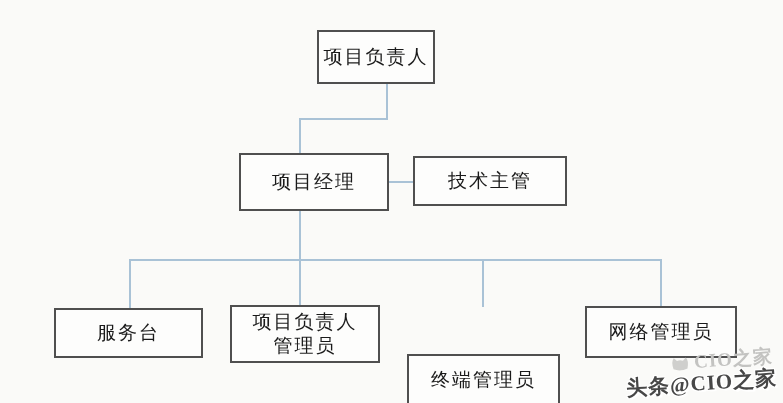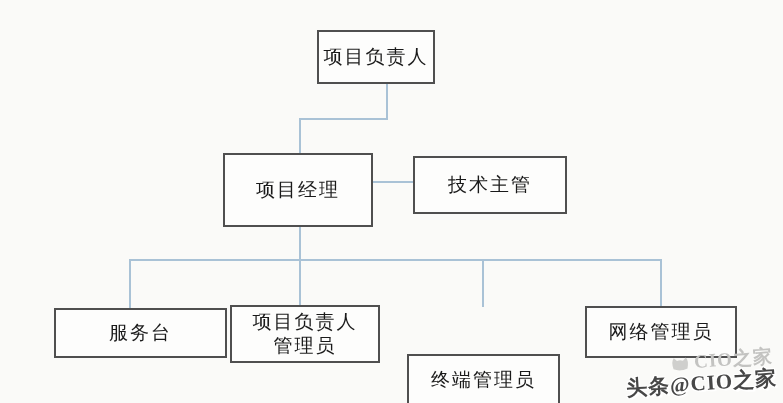--- a/index.html
+++ b/index.html
@@ -82,25 +82,25 @@
   <div class="conn v" style="left:299px; top:118px; height:37px;"></div>
   <div class="conn h" style="left:373px; top:181px; width:40px;"></div>
   <div class="conn v" style="left:299px; top:211px; height:95px;"></div>
   <div class="conn h" style="left:129px; top:259px; width:533px;"></div>
   <div class="conn v" style="left:129px; top:259px; height:49px;"></div>
   <div class="conn v" style="left:482px; top:259px; height:48px;"></div>
   <div class="conn v" style="left:660px; top:259px; height:48px;"></div>
 
   <div class="box" style="left:317px; top:16px;  width:118px; height:54px;margin-top:14px;">项目负责人</div>
 
-  <div class="box" style="left:223px; top:153px; width:150px; height:74px;">项目经理</div>
+  <div class="box" style="left:239px; top:153px; width:150px; height:58px;">项目经理</div>
 
-  <div class="box" style="left:413px; top:156px; width:154px; height:58px;">技术主管</div>
+  <div class="box" style="left:413px; top:156px; width:154px; height:50px;">技术主管</div>
 
-  <div class="box" style="left:54px;  top:308px; width:173px; height:50px;">服务台</div>
+  <div class="box" style="left:54px;  top:308px; width:149px; height:50px;">服务台</div>
 
   <div class="box" style="left:230px; top:305px; width:150px; height:58px;">项目负责人
 管理员</div>
 
   <div class="box" style="left:407px; top:306px; width:153px; height:52px;margin-top:48px;">终端管理员</div>
 
   <div class="box" style="left:585px; top:306px; width:152px; height:52px;">网络管理员</div>
 
   <div class="watermark">
     <div class="wm-ghost">

